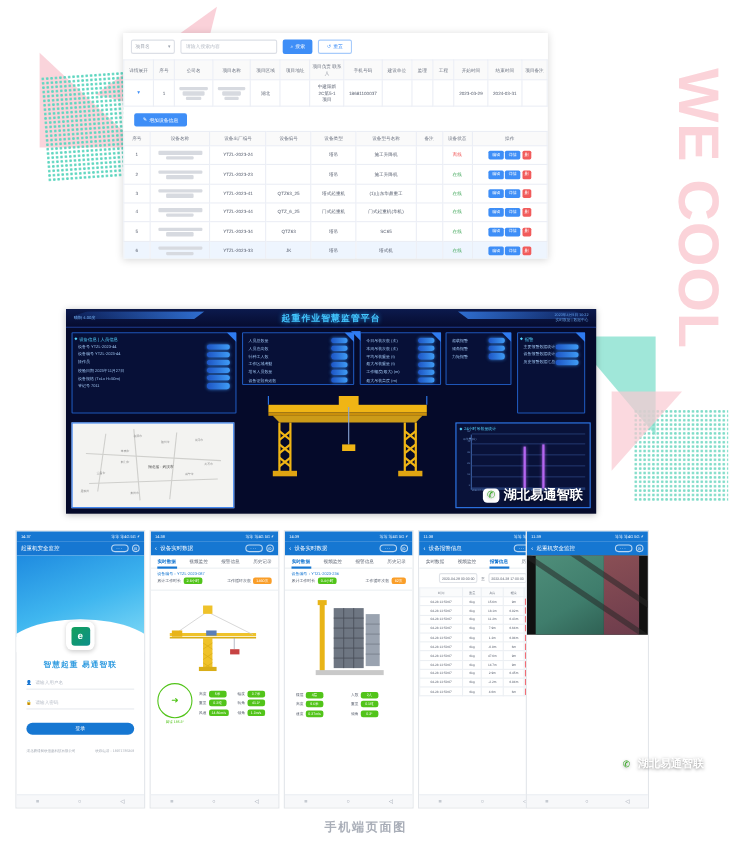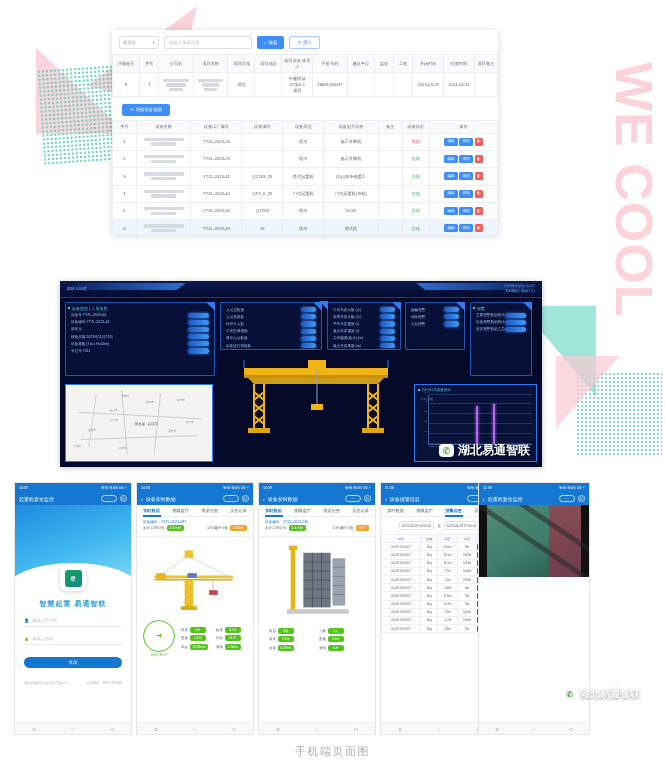--- a/index.html
+++ b/index.html
@@ -336,21 +336,21 @@
     width:15px;height:13px;border-radius:4px;background:#fff;
     display:flex;align-items:center;justify-content:center;
     color:#2aa515; font-size:9px;
   }
   .wm-dash { right: 12px; bottom: 8px; }
   .wm-phone { right: 14px; bottom: 36px; font-size:10px; }
   .wm-phone .wx { width:13px;height:11px; font-size:8px; }
 
   .caption {
     position:absolute; left:0; right:0; top: 744px; text-align:center;
-    font-size: 11px; color: #a9aeb8; letter-spacing: 1.5px;
+    font-size: 11px; color: #a9aeb8; letter-spacing: 1.5px; font-weight: bold;
   }
 </style>
 </head>
 <body>
 
 <div class="page">
 
   <div class="deco tri-pink-1"></div>
   <div class="deco tri-pink-2"></div>
   <div class="deco dots-teal-1"></div>
@@ -594,20 +594,21 @@
               </div>
             </td>
           </tr>
         </tbody>
     </table>
   </div>
 
   <div class="shot-dash">
     <div class="dash-top">
       <div class="dash-clock">晴朗 4.00度</div>
+      <div class="dash-title">起重作业智慧监管平台</div>
       <div class="dash-right">
         <div>2023年4月5日 10:22</div>
         <div>实时数据 | 数据中心</div>
       </div>
     </div>
 
     <div class="dash-body">
 
       <div class="panel" style="left:5px; top:4px; width:150px; height:74px;">
         <div class="panel-ttl">设备信息 | 人员信息</div>

